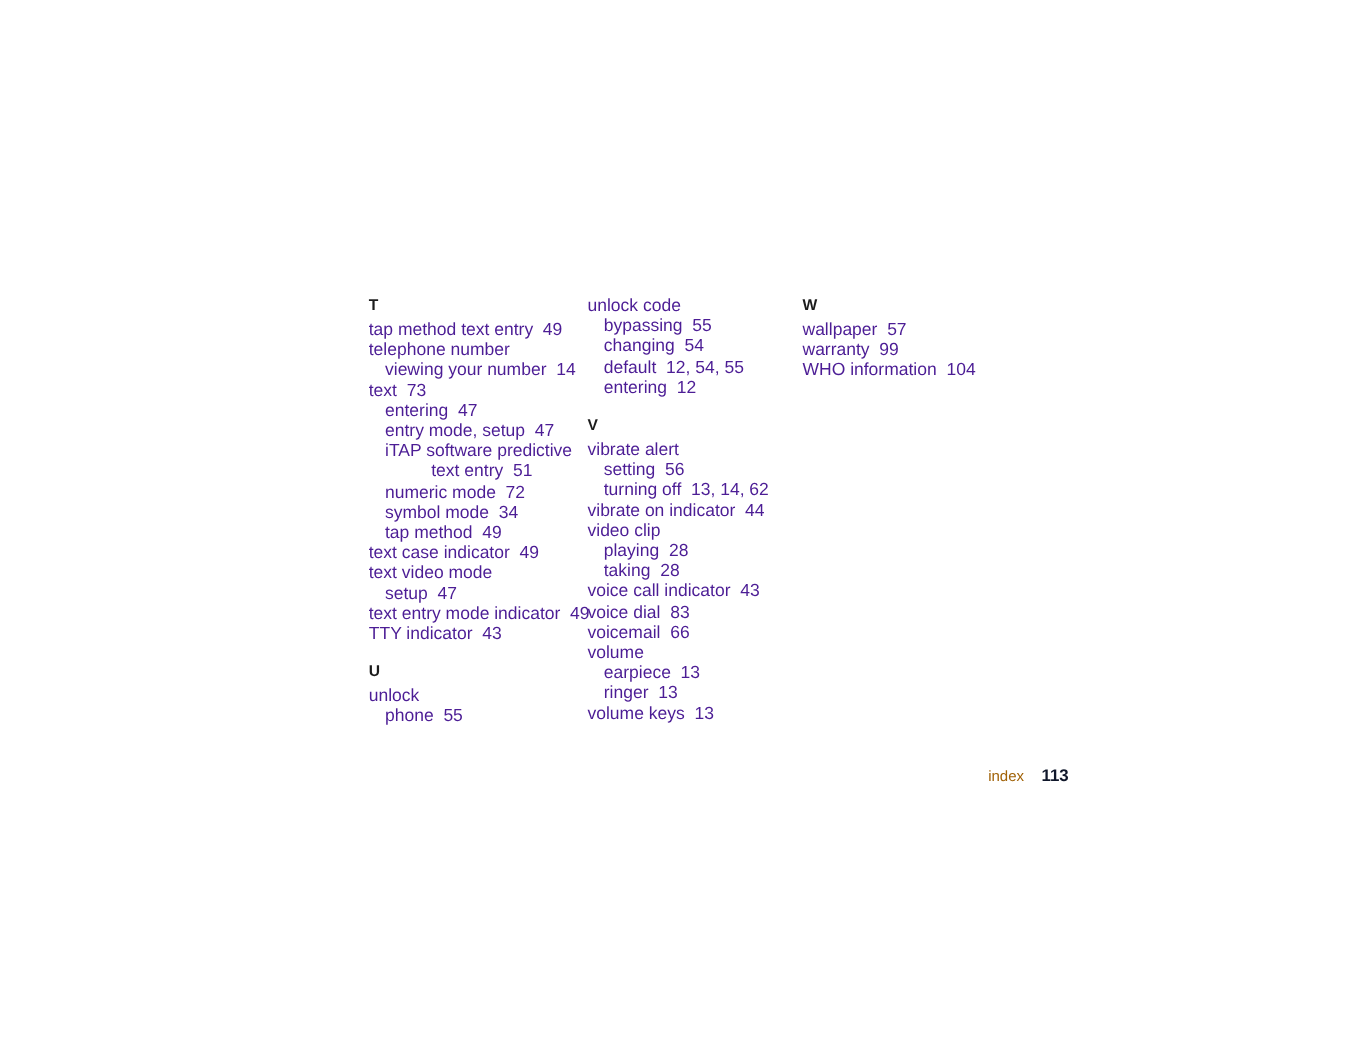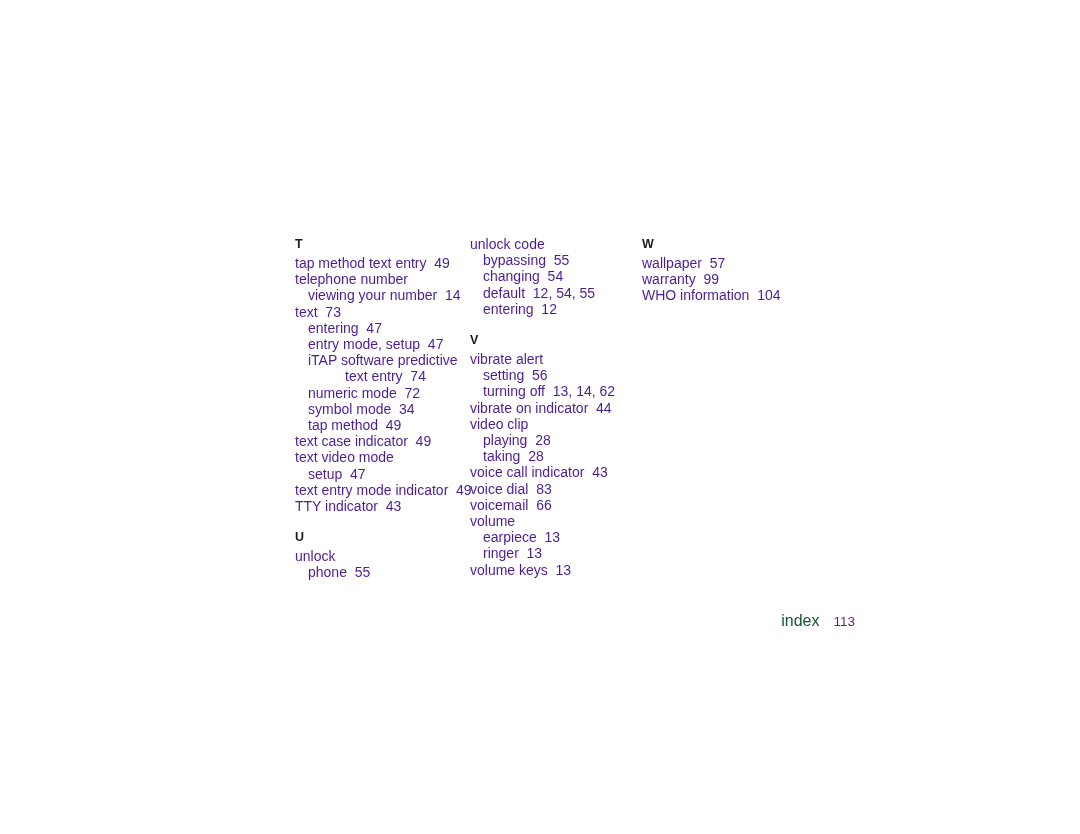--- a/index.html
+++ b/index.html
@@ -76,50 +76,50 @@
   
   .footer {
     position: absolute;
     left: 642px;
     top: 594px;
     width: 213px;
     text-align: right;
     white-space: pre;
   }
   .footer-label {
-    font-size: 16px;
-    color: #14532d;
+    font-size: 12px;
+    color: #a16207;
   }
   .footer-gap {
     display: inline-block;
     width: 14px;
   }
   .footer-page {
     font-size: 13.5px;
-    font-weight: normal;
-    color: #701a75;
+    font-weight: bold;
+    color: #0f172a;
   }
 </style>
 </head>
 <body>
 
 <div id="page">
 
   <div class="columns">
       <div class="column col-1">
         <div class="section">
           <div class="section-letter">T</div>
           <div class="entry lvl-0">tap method text entry  49</div>
           <div class="entry lvl-0">telephone number</div>
           <div class="entry lvl-1">viewing your number  14</div>
           <div class="entry lvl-0">text  73</div>
           <div class="entry lvl-1">entering  47</div>
           <div class="entry lvl-1">entry mode, setup  47</div>
           <div class="entry lvl-1">iTAP software predictive</div>
-          <div class="entry lvl-2">text entry  74</div>
+          <div class="entry lvl-2">text entry  51</div>
           <div class="entry lvl-1">numeric mode  72</div>
           <div class="entry lvl-1">symbol mode  34</div>
           <div class="entry lvl-1">tap method  49</div>
           <div class="entry lvl-0">text case indicator  49</div>
           <div class="entry lvl-0">text video mode</div>
           <div class="entry lvl-1">setup  47</div>
           <div class="entry lvl-0">text entry mode indicator  49</div>
           <div class="entry lvl-0">TTY indicator  43</div>
         </div>
         <div class="section">

